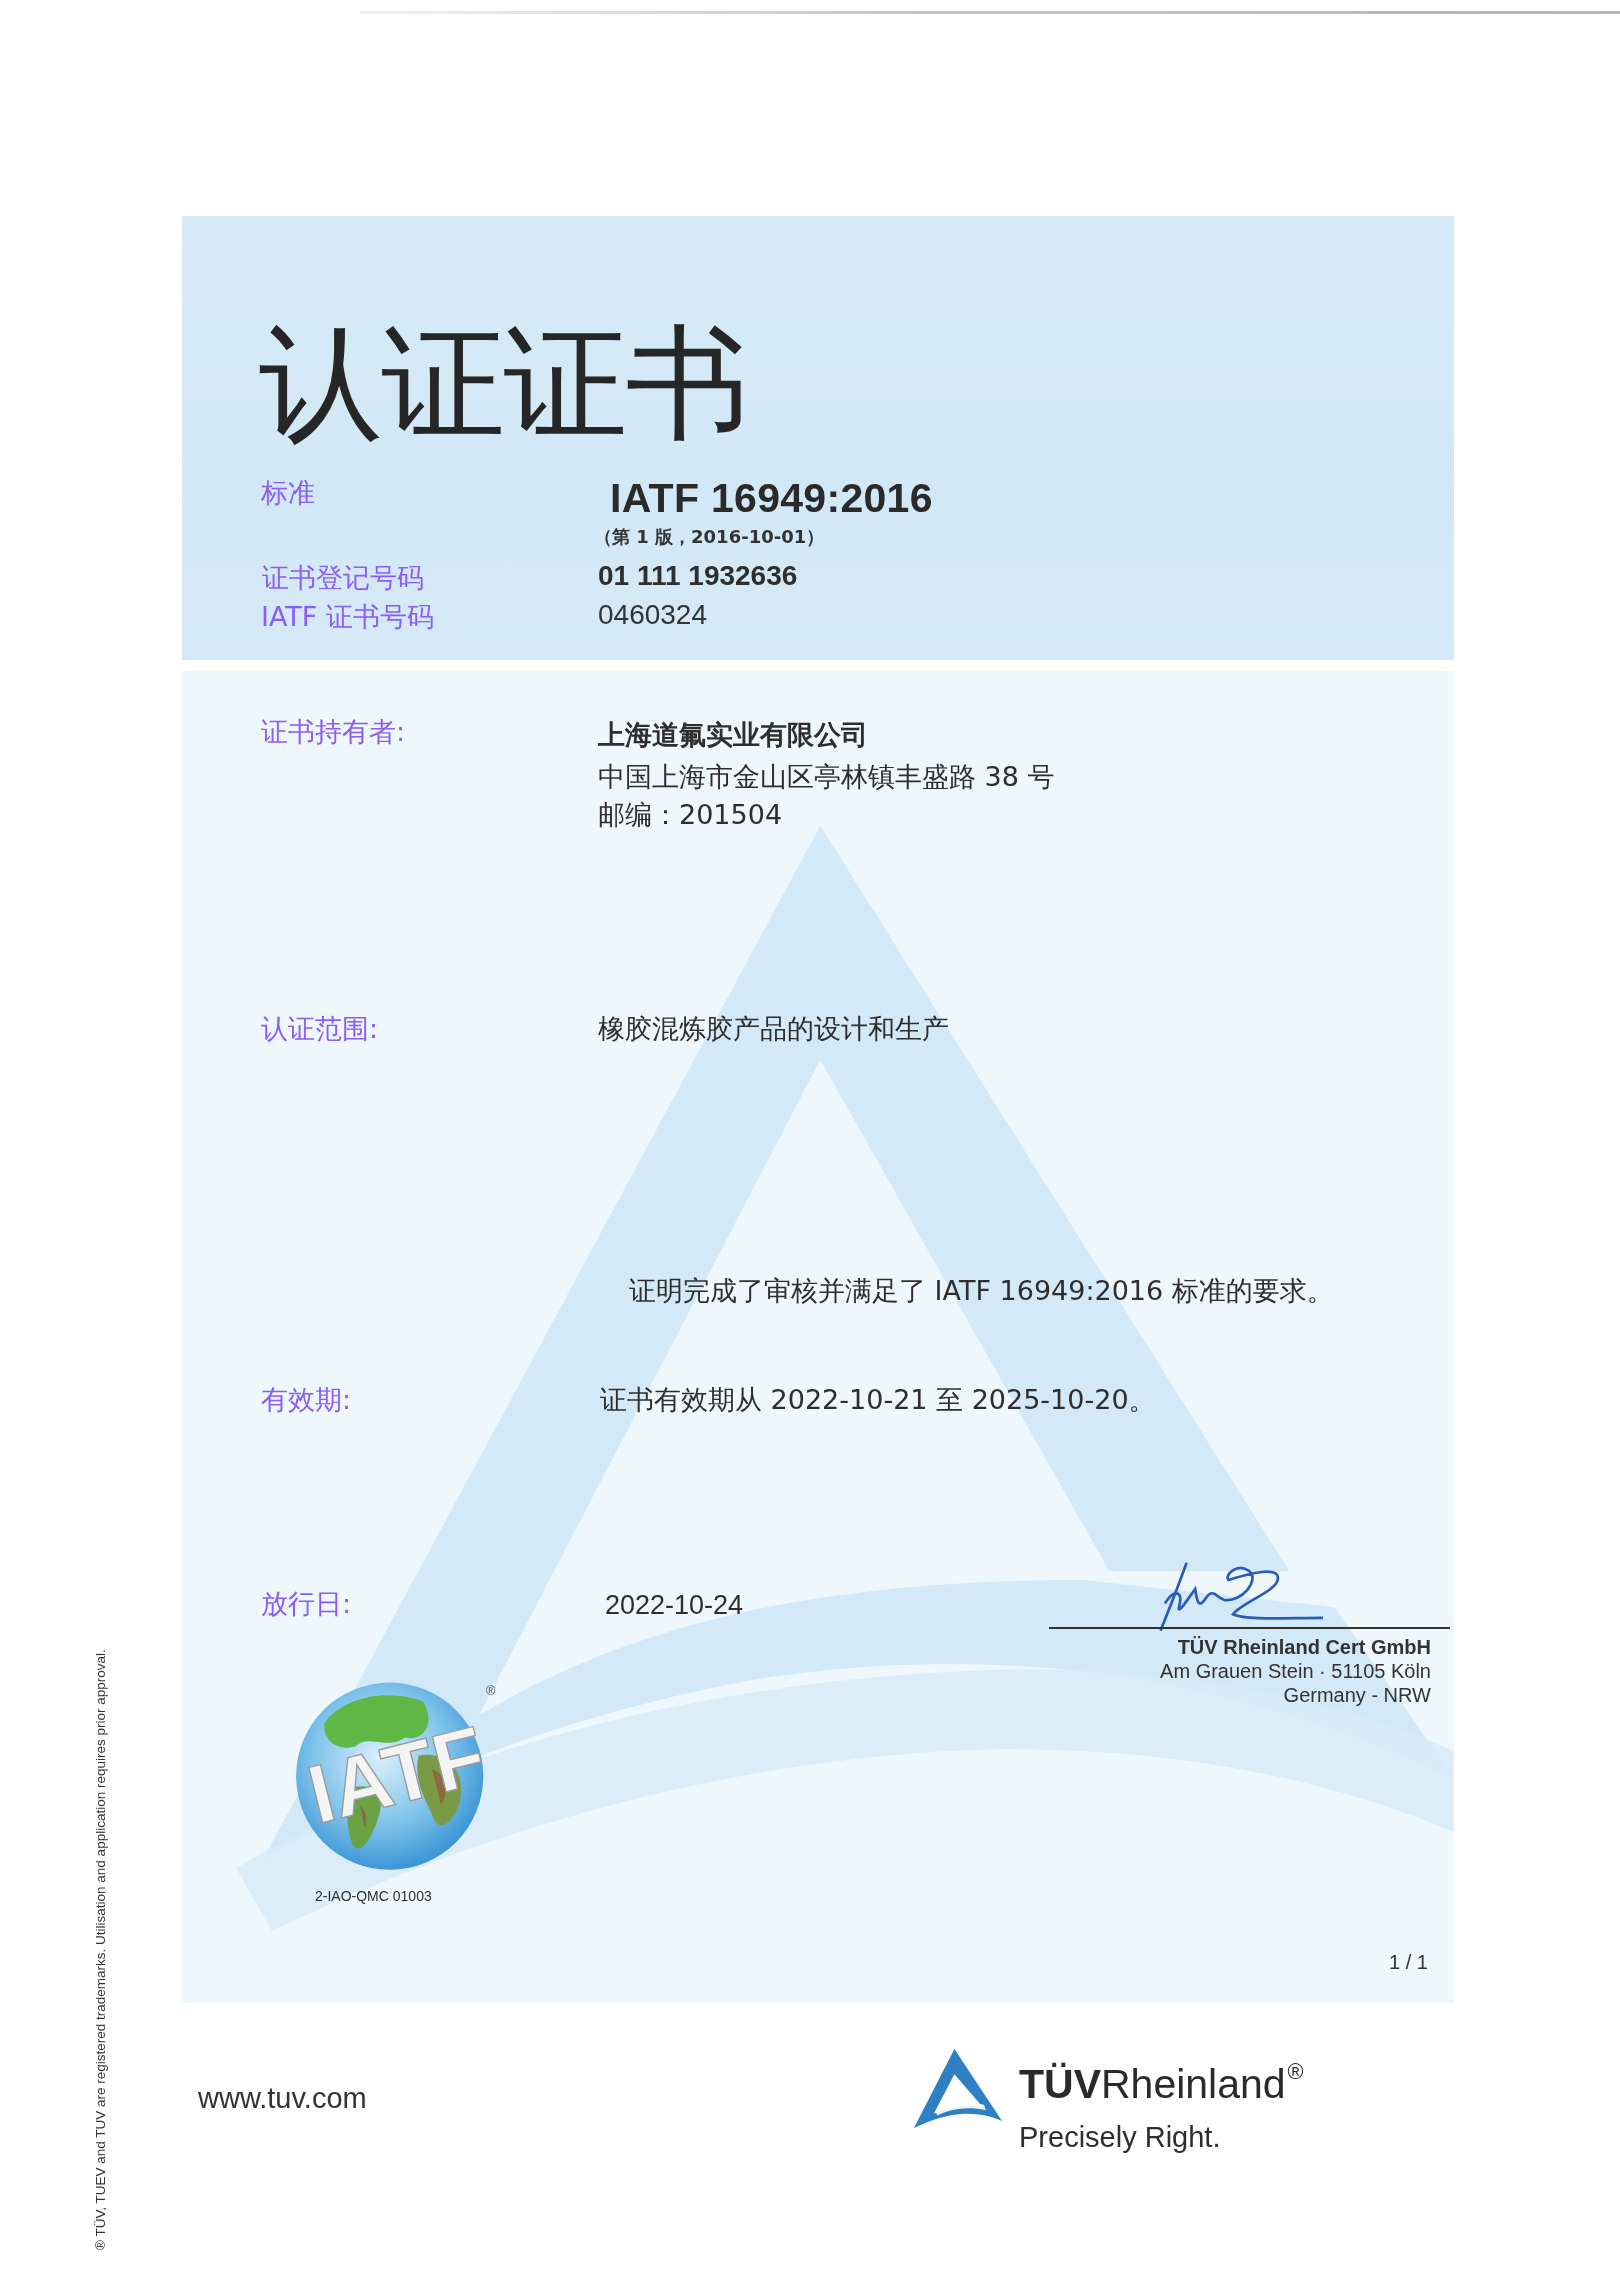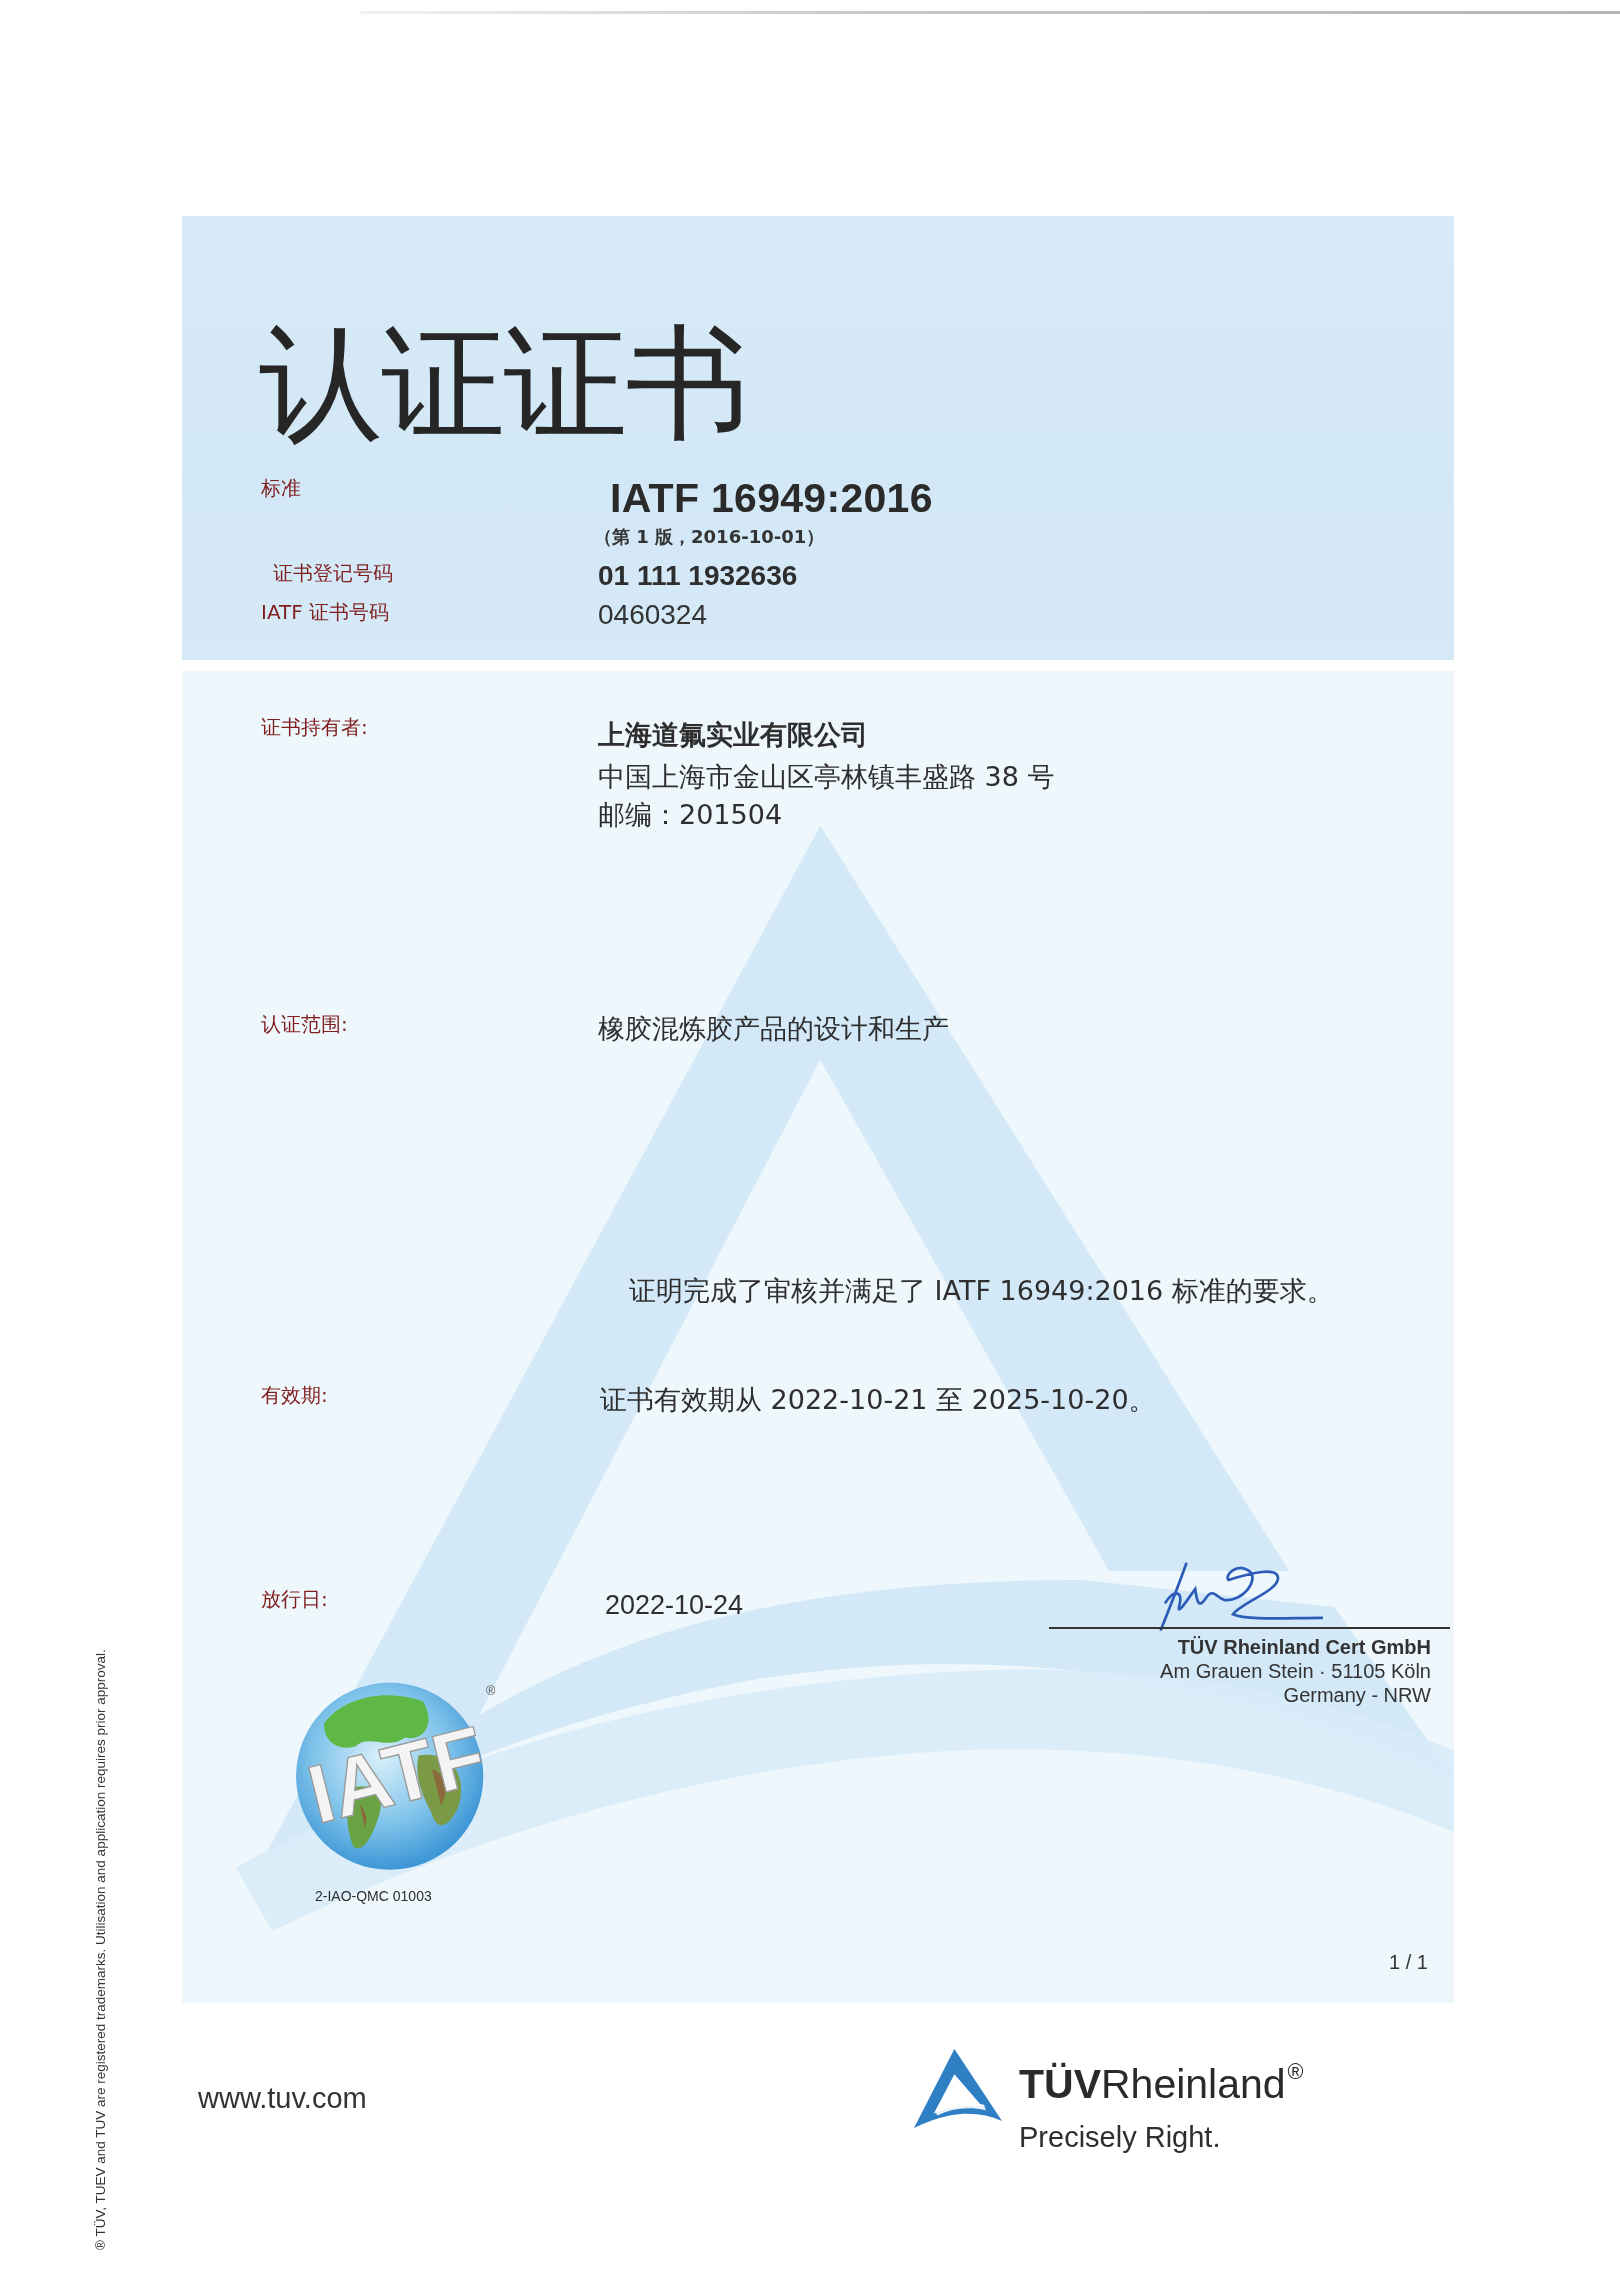--- a/index.html
+++ b/index.html
@@ -20,21 +20,21 @@
   }
   .body-panel {
     left:182px; top:671px; width:1272px; height:1332px;
     background:#eef7fc; overflow:hidden;
   }
   .watermark { position:absolute; left:0; top:0; }
   .title {
     left:259px; top:311px; font-size:124px; line-height:144px; letter-spacing:-1.8px;
     color:#262626; font-family:"DejaVu Sans", sans-serif;
   }
-  .label { font-size:20px; color:#7f1d1d; font-family:"DejaVu Sans", sans-serif; }
+  .label { font-size:27px; color:#8b5cf6; font-family:"DejaVu Sans", sans-serif; }
   .val { font-size:27px; color:#2e2e2e; font-family:"DejaVu Sans", sans-serif; }
   .std {
     left:598px; top:475px; font-size:41px; font-weight:bold; color:#2a2a2a;
     font-family:"Liberation Sans", sans-serif; letter-spacing:0.3px;margin-left:12px;
   }
   .std-sub { left:594px; top:525px; font-size:18px; font-weight:bold; color:#333; font-family:"DejaVu Sans", sans-serif; }
   .regno { left:598px; top:560px; font-size:28px; font-weight:bold; color:#2e2e2e; font-family:"Liberation Sans", sans-serif; }
   .iatfno { left:598px; top:599px; font-size:28px; color:#333; font-family:"Liberation Sans", sans-serif; }
   .bold { font-weight:bold; }
   .sig-line { left:1049px; top:1627px; width:401px; height:1.8px; background:#333; }
@@ -67,21 +67,21 @@
     <path d="M60 1330 C300 1190 600 1120 900 1110 C1100 1105 1280 1140 1413 1200 L1413 1290 C1250 1220 1050 1190 850 1200 C600 1215 350 1280 100 1400 Z" fill="#d7ebf8" opacity="0.9"></path>
   </svg>
 </div>
 
 <div class="abs title">认证证书</div>
 
 <div class="abs label" style="left:261px; top:475px;">标准</div>
 <div class="abs std">IATF 16949:2016</div>
 <div class="abs std-sub">（第 1 版，2016-10-01）</div>
 
-<div class="abs label" style="left:273px; top:560px;">证书登记号码</div>
+<div class="abs label" style="left:262px; top:560px;">证书登记号码</div>
 <div class="abs regno">01 111 1932636</div>
 
 <div class="abs label" style="left:261px; top:599px;">IATF 证书号码</div>
 <div class="abs iatfno">0460324</div>
 
 <div class="abs label" style="left:261px; top:714px;">证书持有者:</div>
 <div class="abs val bold" style="left:598px; top:717px;">上海道氟实业有限公司</div>
 <div class="abs val" style="left:598px; top:759px;">中国上海市金山区亭林镇丰盛路 38 号</div>
 <div class="abs val" style="left:598px; top:797px;">邮编：201504</div>
 

